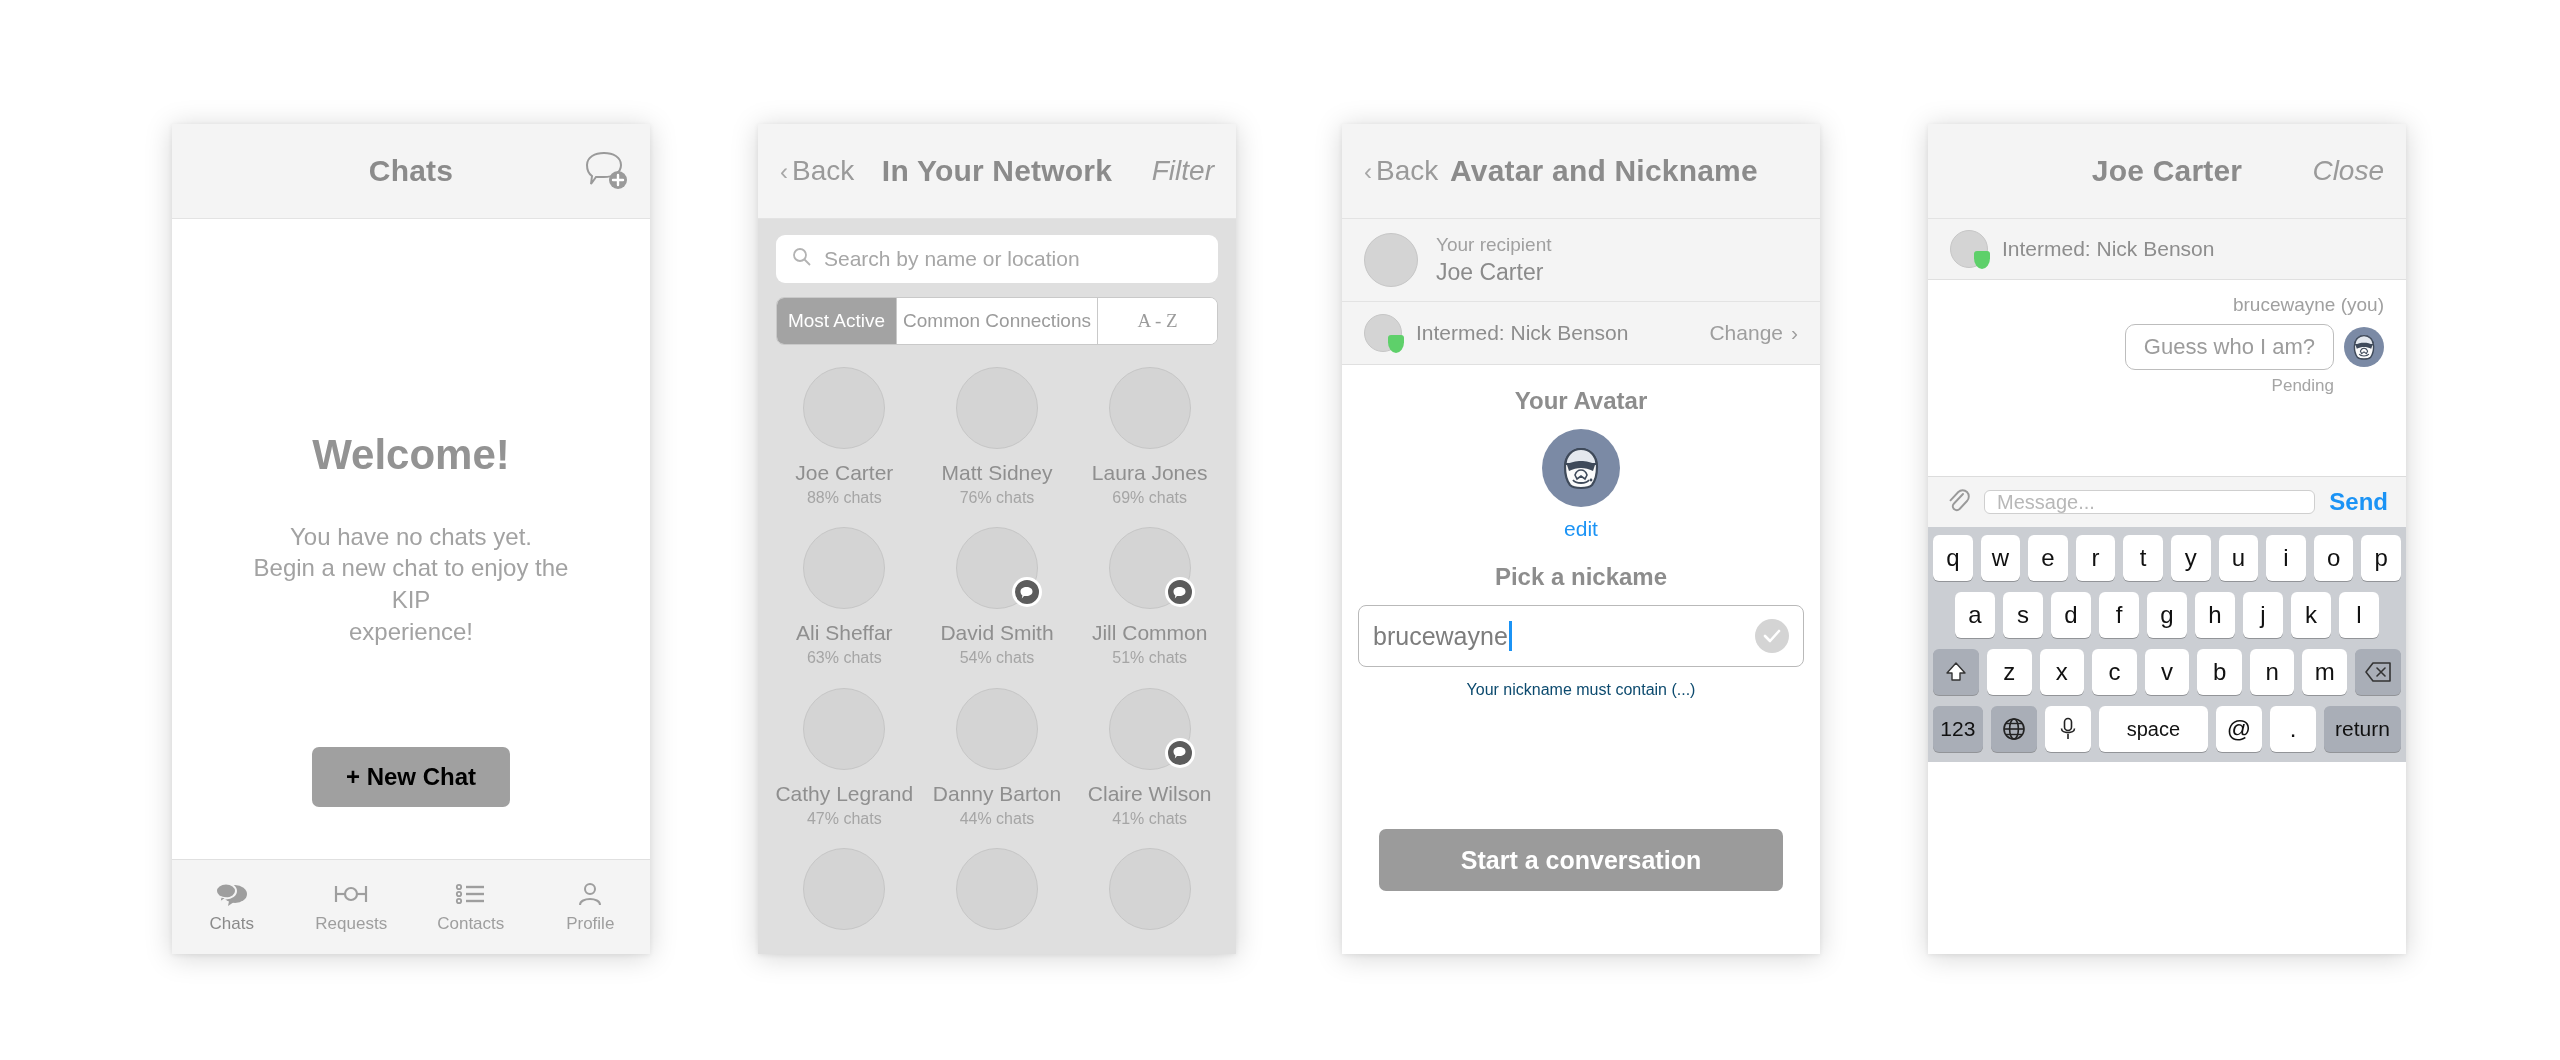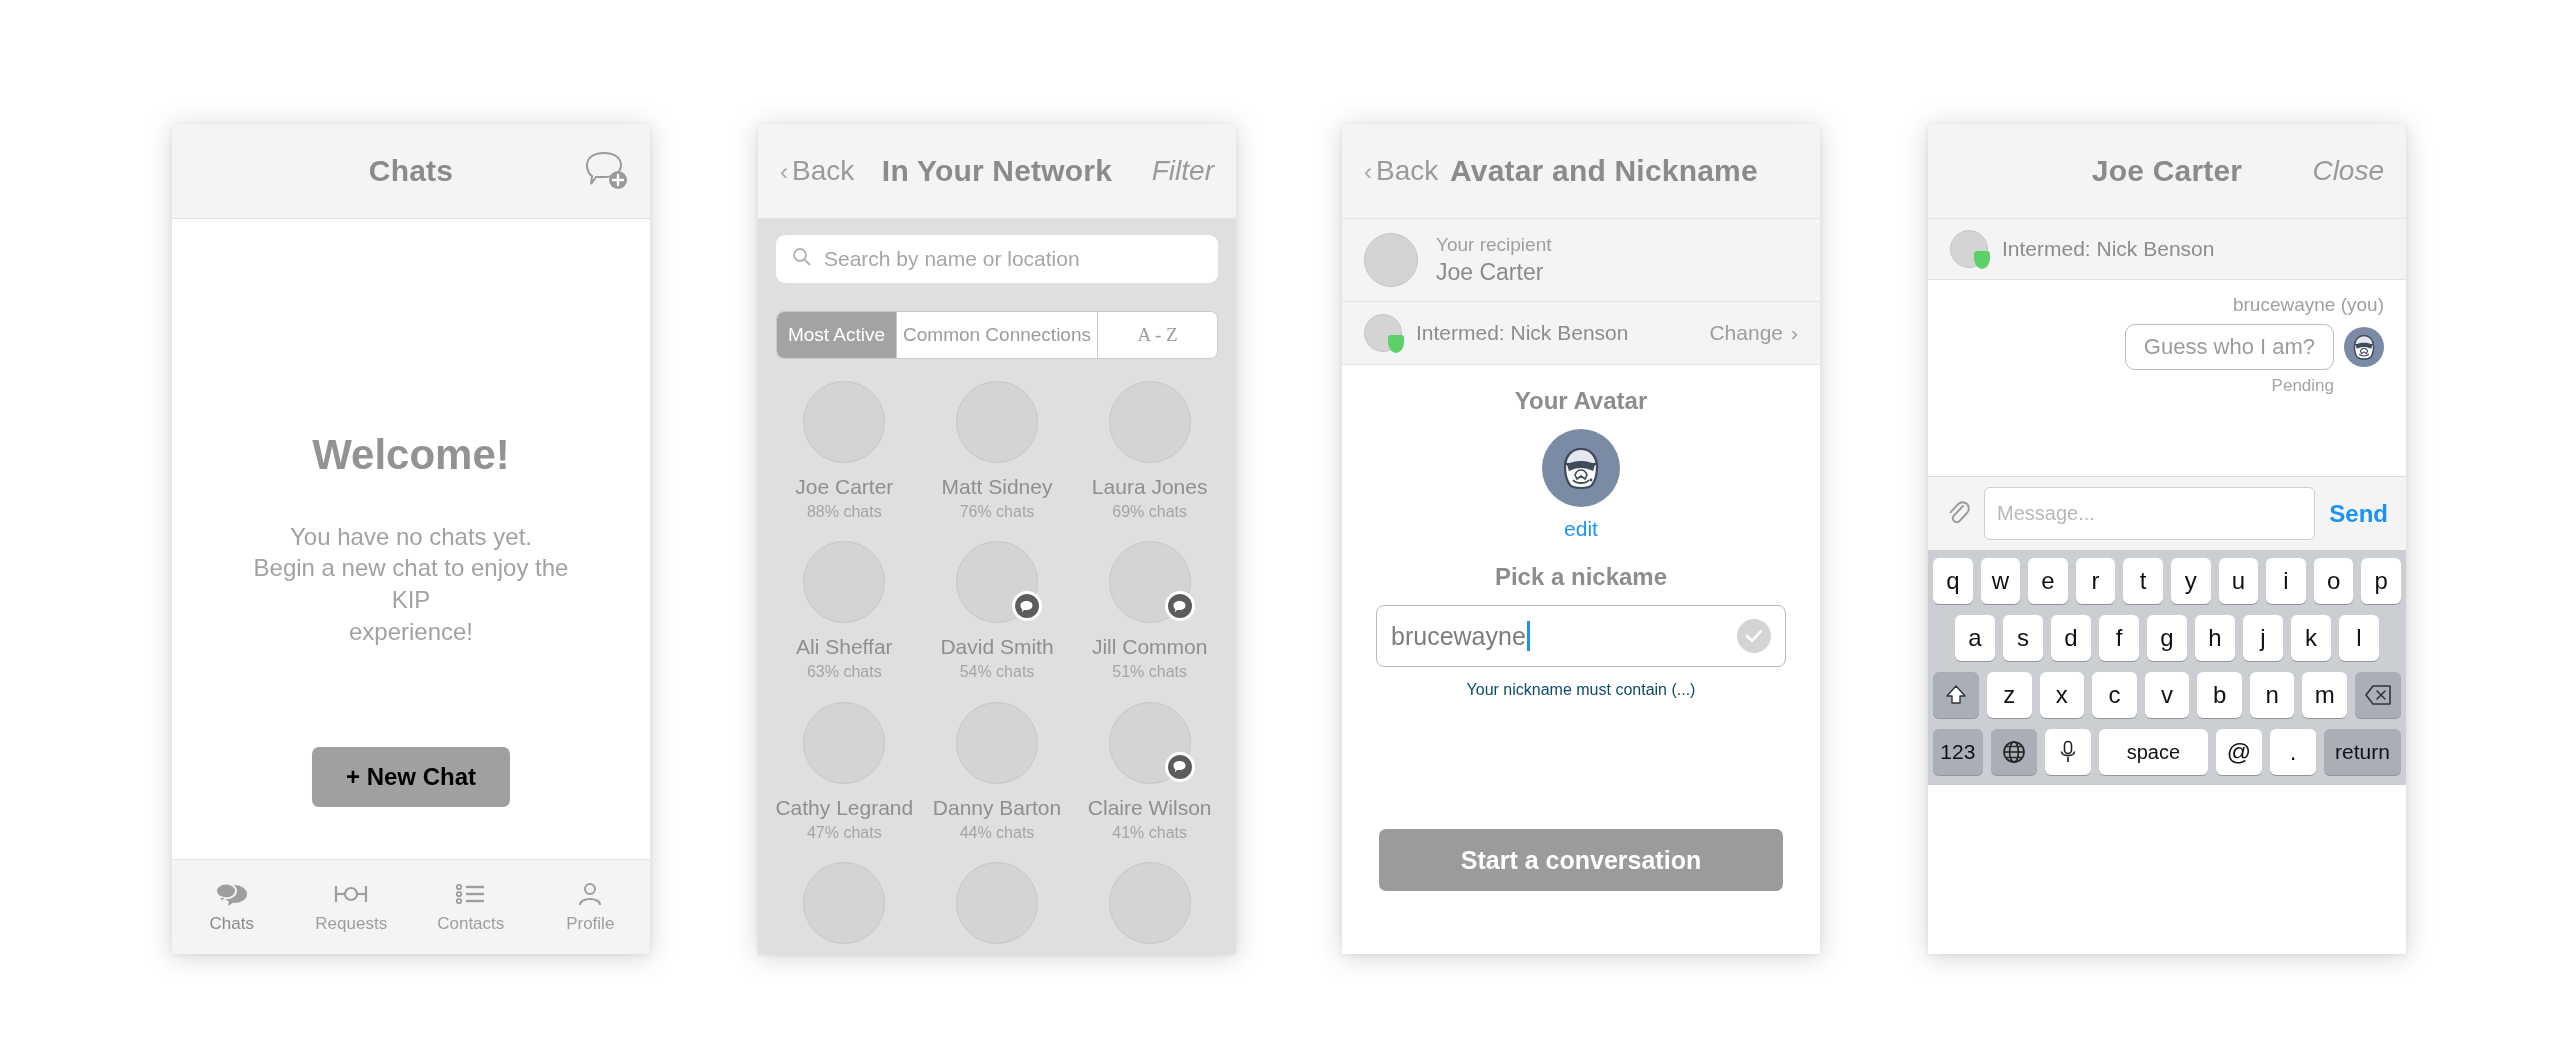--- a/index.html
+++ b/index.html
@@ -87,21 +87,21 @@
   
   #phone2 { left: 758px; top: 124px; width: 478px; height: 830px; }
   #phone2 .net-body { background: #dfdfdf; height: calc(100% - 95px); padding: 0; }
   .search-wrap { padding: 16px 18px 14px; }
   .search-box {
     background:#fff; border-radius: 9px; height: 48px;
     display:flex; align-items:center; gap:12px; padding: 0 16px;
   }
   .search-ph { font-size: 21px; color: #a6a6a6; }
   .seg {
-    margin: 14px 18px 0; height: 48px;
+    margin: 0 18px 0; height: 48px;
     display: flex; border-radius: 8px; overflow: hidden;
     border: 1px solid #c9c9c9; background: #fff;
   }
   .seg-item {
     flex: 1; display: flex; align-items: center; justify-content: center;
     font-size: 19px; color: #9b9b9b; cursor: pointer;
     border-right: 1px solid #c9c9c9; background:#fff;
     white-space: nowrap; padding: 0 6px;
   }
   .seg-item:last-child { border-right: none; font-family: Liberation Serif, serif; }
@@ -152,21 +152,21 @@
   .int-change { margin-left: auto; font-size: 21px; color: #9e9e9e; display:flex; align-items:center; gap:8px; }
   #phone3 .p3-body { background: #fff; height: calc(100% - 95px - 84px - 63px); position: relative; }
   .sec-title { text-align: center; font-size: 24px; font-weight: bold; color: #8d8d8d; }
   .trooper-wrap { display: flex; justify-content: center; margin-top: 14px; }
   .trooper {
     width: 78px; height: 78px; border-radius: 50%;
     background: #7b8aa5; display: flex; align-items: center; justify-content: center;
   }
   .edit-link { text-align: center; font-size: 21px; color: #1b93f5; margin-top: 10px; cursor: pointer; }
   .nick-input-wrap {
-    margin: 14px 34px 0; height: 62px; border: 1px solid #b9b9b9;
+    margin: 14px 16px 0; height: 62px; border: 1px solid #b9b9b9;
     border-radius: 8px; display: flex; align-items: center;
     padding: 0 14px; background:#fff;
   }
   .nick-value { font-size: 25px; color: #7d7d7d; }
   .caret { width: 3px; height: 30px; background: #1b93f5; margin-left: 1px; }
   .check-circle {
     margin-left: auto; width: 34px; height: 34px; border-radius: 50%;
     background: #d4d4d4; display:flex; align-items:center; justify-content:center;
   }
   .nick-hint { text-align: center; font-size: 16px; color: #0c4a6e; margin-top: 14px; }
@@ -189,21 +189,21 @@
     border: 1px solid #bdbdbd; border-radius: 10px;
     padding: 9px 18px; font-size: 22px; color: #9c9c9c; background:#fff;
   }
   .msg-av { width: 40px; height: 40px; border-radius: 50%; background:#7b8aa5; display:flex; align-items:center; justify-content:center; }
   .msg-status { text-align: right; font-size: 17px; color: #a5a5a5; margin-top: 6px; padding-right: 50px; }
   .inputbar {
     background:#f4f4f4; border-top:1px solid #dcdcdc;
     display:flex; align-items:center; gap: 14px; padding: 10px 18px;
   }
   .msg-input {
-    flex: 1; height: 53px; background:#fff;
+    flex: 1; height: 24px; background:#fff;
     border: 1px solid #cfcfcf; border-radius: 6px;
     display: flex; align-items: center; padding: 0 12px;
   }
   .msg-ph { font-size: 20px; color: #b8b8b8; }
   .send-btn { font-size: 24px; color: #1b93f5; font-weight: bold; cursor:pointer; }
   .keyboard { background: #cbced3; padding: 8px 5px 10px; }
   .krow { display: flex; justify-content: center; gap: 8px; margin-bottom: 11px; }
   .krow:last-child { margin-bottom: 0; }
   .key {
     background: #fff; border-radius: 6px;

